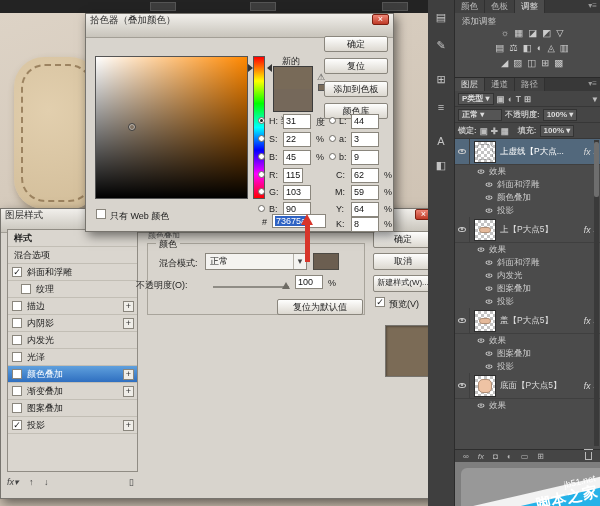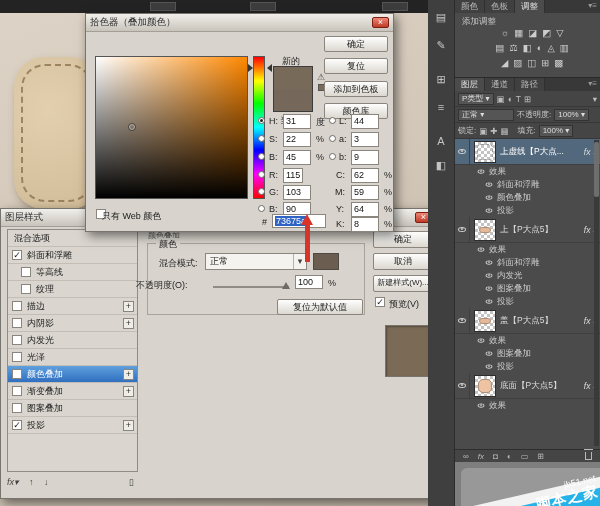--- a/index.html
+++ b/index.html
@@ -15,22 +15,22 @@
     background:linear-gradient(160deg,#ddd3c6 0%,#cfc3b4 55%,#c4b8a9 100%); }
   #craft-button { left:14px; top:44px; width:86px; height:152px; border-radius:30px;
     background:radial-gradient(circle at 40% 35%, #e2cfae, #d2bd99);
     box-shadow:3px 5px 8px rgba(90,70,40,.45); }
   #craft-button::before { content:""; position:absolute; left:7px; top:7px; right:7px; bottom:7px;
     border:2px dashed #8d7350; border-radius:24px; opacity:.8; }
 
   
   .dlg { position:absolute; background:#d8d4cd; border:1px solid #77746e;
     box-shadow:3px 4px 10px rgba(0,0,0,.5); font-size:9px; color:#1d1d1d; }
-  .titlebar { height:18px; background:linear-gradient(#f1efeb,#c8c4bb); border-bottom:1px solid #a39f96;
-    display:flex; align-items:center; padding:0 4px; font-size:9.5px; color:#2e2e2e; }
+  .titlebar { height:24px; background:linear-gradient(#f1efeb,#c8c4bb); border-bottom:1px solid #a39f96;
+    display:flex; align-items:flex-start; padding:0 4px; font-size:9.5px; color:#2e2e2e; }
   .close-btn { margin-left:auto; width:17px; height:11px; border-radius:2px;
     background:linear-gradient(#ee8676,#bf3a27); border:1px solid #7c1f11;
     color:#fff; font-size:9px; line-height:9px; text-align:center; }
   .btn { position:absolute; background:linear-gradient(#fefefd,#dcd8d0); border:1px solid #8a867d;
     border-radius:2px; text-align:center; font-size:9px; line-height:14px; color:#1d1d1d; }
   .field { position:absolute; background:#fff; border:1px solid #8a867d; font-size:9px;
     line-height:11px; padding:1px 2px; color:#111; }
   .radio { position:absolute; width:7px; height:7px; border:1px solid #6f6c66; border-radius:50%; background:#fff; }
   .radio.on::after { content:""; position:absolute; left:1px; top:1px; width:3px; height:3px; border-radius:50%; background:#222; }
   .lbl { position:absolute; font-size:9px; color:#1d1d1d; white-space:nowrap; }
@@ -104,21 +104,21 @@
   .tabbar { height:13px; background:#383838; display:flex; font-size:8.5px; color:#b9b9b9; }
   .tab { padding:1px 6px; line-height:11px; background:#404040; border-right:1px solid #303030; }
   .tab.active { background:#4b4b4b; color:#e2e2e2; }
   .tab-menu { margin-left:auto; color:#999; padding-right:3px; line-height:11px; font-size:8px; }
   #adjust-panel { left:455px; top:0; width:145px; height:78px; border-bottom:1px solid #2a2a2a; }
   #add-adjust { position:absolute; left:7px; top:16px; font-size:8.5px; color:#c5c5c5; }
   .adj-row { position:absolute; left:14px; width:126px; display:flex; justify-content:center; gap:5px; }
   .adj-icon { color:#cccccc; font-size:9.5px; line-height:11px; }
   #layers-panel { left:455px; top:78px; width:145px; height:384px; }
   .mini-row { position:absolute; left:0; width:145px; height:16px; background:#454545;
-    border-bottom:1px solid #373737; font-size:8px; color:#c5c5c5; display:flex; align-items:center; padding:0 3px; gap:3px; }
+    border-bottom:1px solid #373737; font-size:8px; color:#c5c5c5; display:flex; align-items:center; padding:0 3px; gap:3px;font-weight:bold; }
   .mini-box { background:#555; border:1px solid #333; padding:0 3px; line-height:10px; font-size:8px; color:#ddd; }
   .mini-icon { color:#bdbdbd; font-size:8.5px; }
   #layers-list { position:absolute; left:0; top:61px; width:145px; height:310px; overflow:hidden; }
   .lrow { display:flex; align-items:center; height:26px; border-bottom:1px solid #3f3f3f; position:relative; }
   .lrow.sel { background:#52687c; }
   .eye-col { width:15px; height:100%; border-right:1px solid #3f3f3f; display:flex; align-items:center; justify-content:center; flex:none; }
   .eye { width:8px; height:5px; border:1px solid #cfcfcf; border-radius:50%; position:relative; }
   .eye::after { content:""; position:absolute; left:2px; top:0px; width:2px; height:2px; border-radius:50%; background:#cfcfcf; }
   .thumb { width:22px; height:22px; margin:0 4px; flex:none; position:relative; border:1px solid #2e2e2e;
     background:#fff;
@@ -172,23 +172,23 @@
   </div>
 </div>
 
 <div id="lstyle" class="dlg">
   <div class="titlebar">
     <span>图层样式</span>
     <span class="close-btn">×</span>
   </div>
 
   <div id="style-list">
+    <div class="srow" style="font-weight:bold">样式</div>
     <div class="srow"><span>混合选项</span></div>
     <div class="srow haschk"><span class="schk">✓</span><span>斜面和浮雕</span></div>
-    <div class="srow haschk indent"><span class="schk"></span><span>等高线</span></div>
     <div class="srow haschk indent"><span class="schk"></span><span>纹理</span></div>
     <div class="srow haschk"><span class="schk"></span><span>描边</span><span class="plus">+</span></div>
     <div class="srow haschk"><span class="schk"></span><span>内阴影</span><span class="plus">+</span></div>
     <div class="srow haschk"><span class="schk"></span><span>内发光</span></div>
     <div class="srow haschk"><span class="schk"></span><span>光泽</span></div>
     <div class="srow haschk sel"><span class="schk">✓</span><span>颜色叠加</span><span class="plus">+</span></div>
     <div class="srow haschk"><span class="schk"></span><span>渐变叠加</span><span class="plus">+</span></div>
     <div class="srow haschk"><span class="schk"></span><span>图案叠加</span></div>
     <div class="srow haschk"><span class="schk">✓</span><span>投影</span><span class="plus">+</span></div>
   </div>
@@ -304,21 +304,21 @@
 
   <span class="lbl" style="left:250px;top:190px">Y:</span>
   <div class="field" style="left:265px;top:188px;width:28px"><span>64</span></div>
   <span class="lbl" style="left:298px;top:190px">%</span>
 
   <span class="lbl" style="left:250px;top:205px">K:</span>
   <div class="field" style="left:265px;top:203px;width:28px"><span>8</span></div>
   <span class="lbl" style="left:298px;top:205px">%</span>
 
   <span class="chk" style="left:10px;top:195px"></span>
-  <span class="lbl" style="left:16px;top:196px">只有 Web 颜色</span>
+  <span class="lbl" style="left:24px;top:196px">只有 Web 颜色</span>
 </div>
 
 <div id="red-arrow" class="abs">
   <div class="head"></div>
     <div class="shaft"></div>
 </div>
 
 <div id="dock" class="abs"></div>
 <div id="icon-strip" class="abs">
   <span class="strip-icon" style="top:10px">▤</span>
@@ -370,21 +370,21 @@
   </div>
   <div class="mini-row" style="top:13px">
     <span class="mini-box"><span>P类型</span> ▾</span>
     <span class="mini-icon">▣</span>
     <span class="mini-icon">◐</span>
     <span class="mini-icon">T</span>
     <span class="mini-icon">⊞</span>
     <span class="mini-icon" style="margin-left:auto">▾</span>
   </div>
   <div class="mini-row" style="top:29px">
-    <span class="mini-box" style="width:56px"><span>正常</span> ▾</span>
+    <span class="mini-box" style="width:44px"><span>正常</span> ▾</span>
     <span>不透明度:</span>
     <span class="mini-box"><span>100%</span> ▾</span>
   </div>
   <div class="mini-row" style="top:45px">
     <span>锁定:</span>
     <span class="mini-icon">▣</span>
     <span class="mini-icon">✚</span>
     <span class="mini-icon">▦</span>
     <span style="margin-left:6px">填充:</span>
     <span class="mini-box"><span>100%</span> ▾</span>

